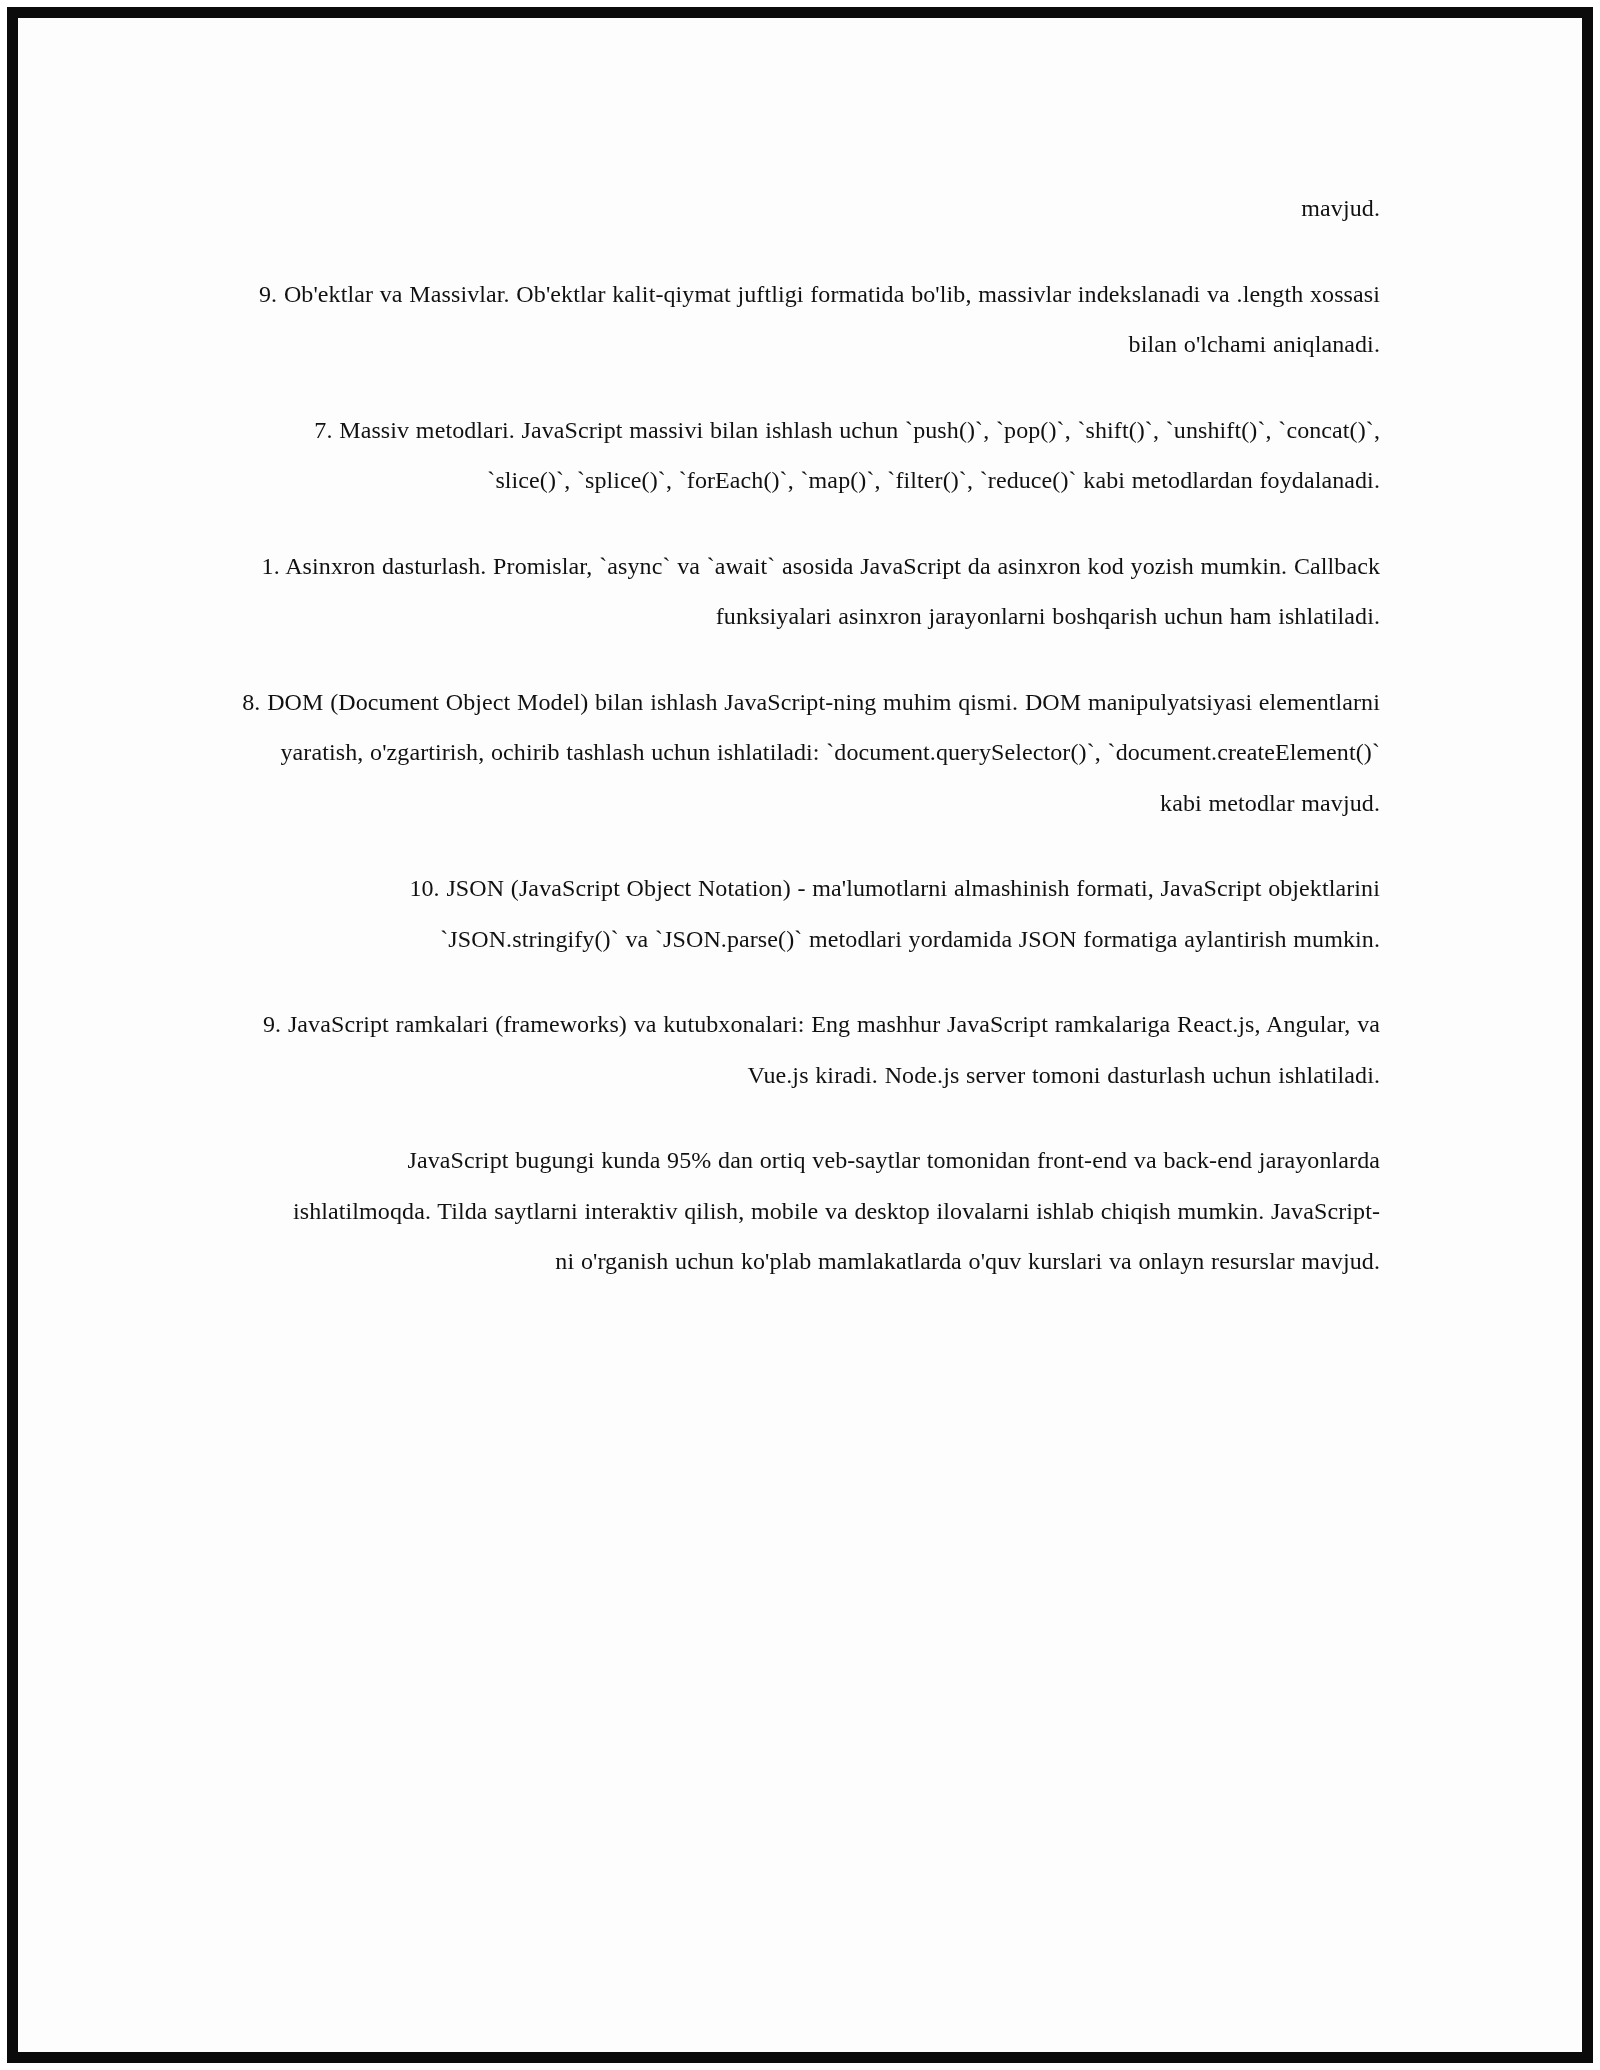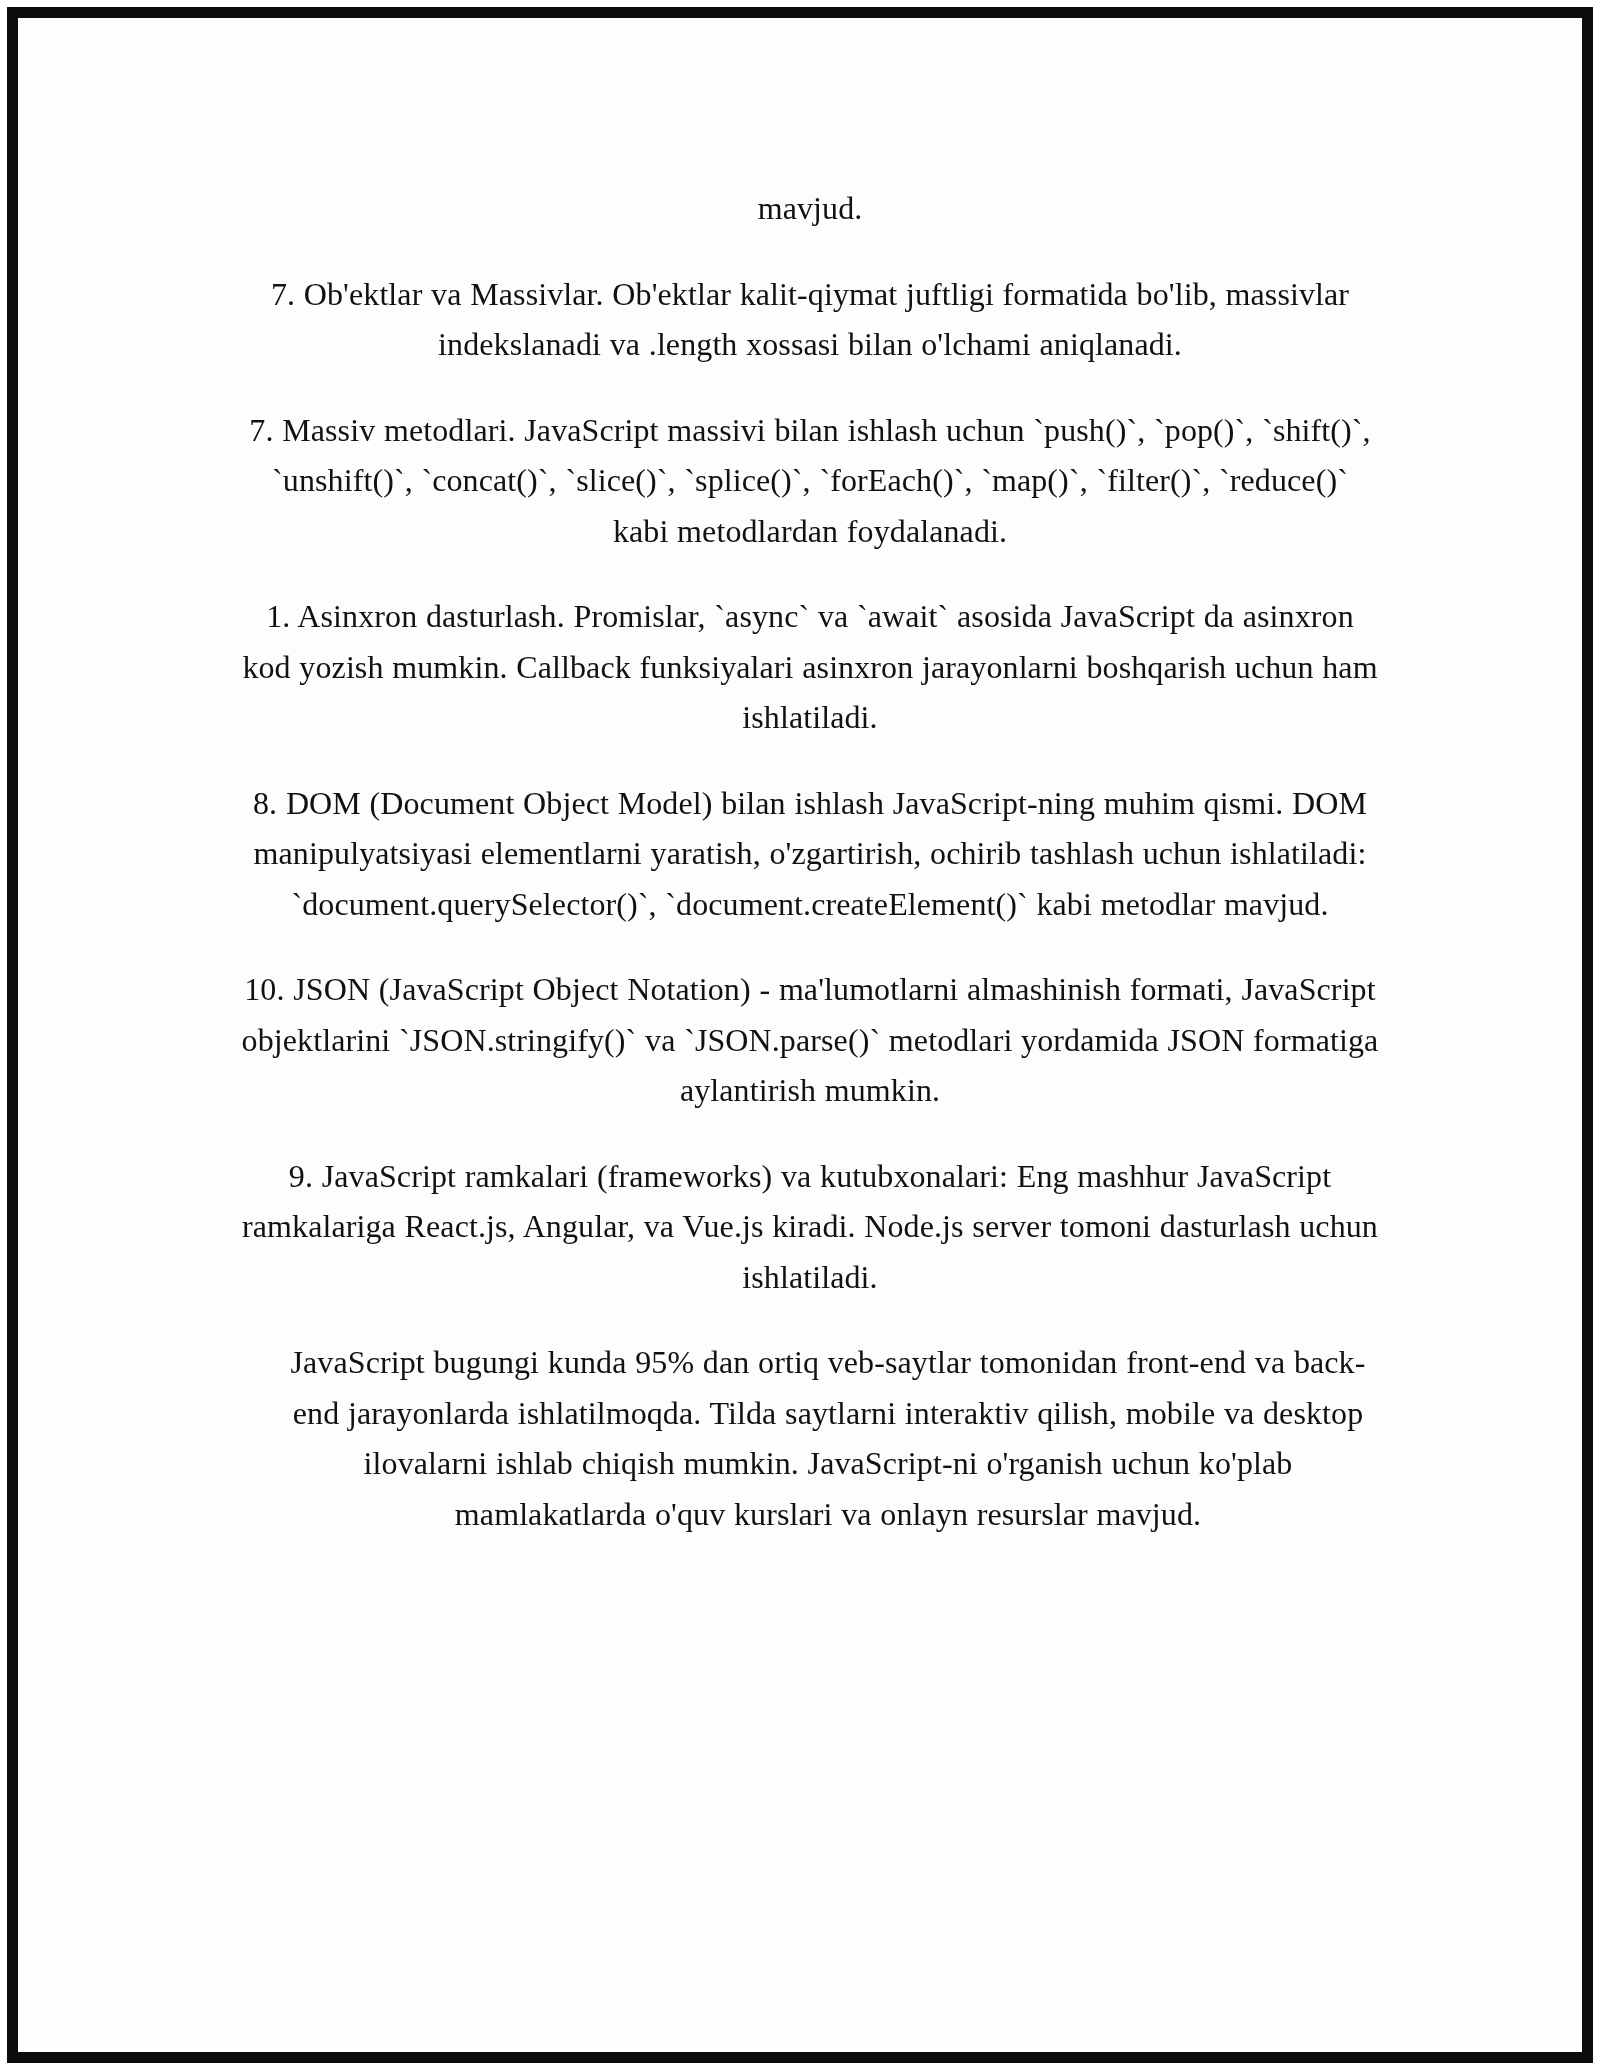--- a/index.html
+++ b/index.html
@@ -41,45 +41,45 @@
     background: #fdfdfd;
     overflow: hidden;
   }
   .doc-body {
     position: absolute;
     left: 222px;
     top: 165px;
     width: 1140px;
   }
   .para {
-    font-size: 32px;
+    font-size: 24px;
     line-height: 50.5px;
     color: #111111;
     margin: 0 0 35px 0;
-    text-align: center;
+    text-align: right;
     letter-spacing: 0.1px;
     word-spacing: 0.6px;
     white-space: pre-wrap;
   }
   .para:last-child {
     margin-bottom: 0;
     margin-left: 36px;
   }
 </style>
 </head>
 <body>
 
 <div class="page-frame">
   <div class="frame-border">
     <div class="page-surface">
       <div class="doc-body">
 
         <p class="para">mavjud.</p>
 
-        <p class="para">7. Ob'ektlar va Massivlar. Ob'ektlar kalit-qiymat juftligi formatida bo'lib, massivlar indekslanadi va .length xossasi bilan o'lchami aniqlanadi.</p>
+        <p class="para">9. Ob'ektlar va Massivlar. Ob'ektlar kalit-qiymat juftligi formatida bo'lib, massivlar indekslanadi va .length xossasi bilan o'lchami aniqlanadi.</p>
 
         <p class="para">7. Massiv metodlari. JavaScript massivi bilan ishlash uchun `push()`, `pop()`, `shift()`, `unshift()`, `concat()`, `slice()`, `splice()`, `forEach()`, `map()`, `filter()`, `reduce()` kabi metodlardan foydalanadi.</p>
 
         <p class="para">1. Asinxron dasturlash. Promislar, `async` va `await` asosida JavaScript da asinxron kod yozish mumkin. Callback funksiyalari asinxron jarayonlarni boshqarish uchun ham ishlatiladi.</p>
 
         <p class="para">8. DOM (Document Object Model) bilan ishlash JavaScript-ning muhim qismi. DOM manipulyatsiyasi elementlarni yaratish, o'zgartirish, ochirib tashlash uchun ishlatiladi: `document.querySelector()`, `document.createElement()` kabi metodlar mavjud.</p>
 
 
         <p class="para">10. JSON (JavaScript Object Notation) - ma'lumotlarni almashinish formati, JavaScript objektlarini `JSON.stringify()` va `JSON.parse()` metodlari yordamida JSON formatiga aylantirish mumkin.</p>
 

